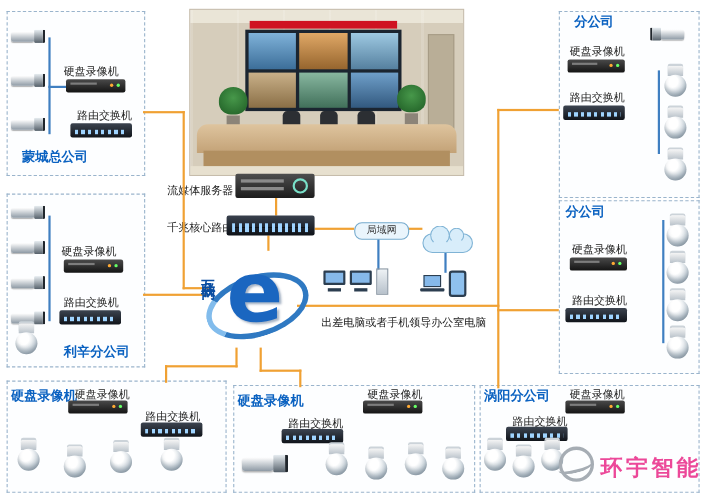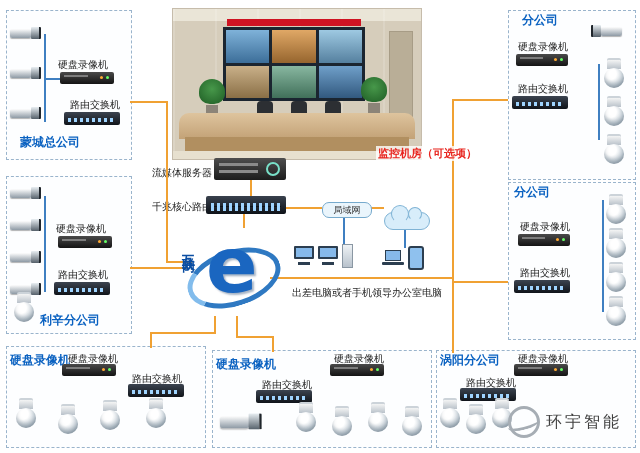--- a/index.html
+++ b/index.html
@@ -101,21 +101,21 @@
         border-left-color:#82bcec;border-radius:50%;transform:rotate(-18deg);}
   .elogo .eletter{position:absolute;left:22px;top:-6px;font-size:76px;line-height:92px;font-weight:bold;
         color:#1a66c0;text-shadow:2px 2px 2px rgba(0,40,90,.35);}
   .elogo .enet{position:absolute;left:-6px;top:16px;writing-mode:vertical-rl;text-orientation:upright;
         font-size:13px;font-weight:bold;color:#0b4ea2;letter-spacing:3px;
         background:rgba(255,255,255,.75);border-radius:8px;padding:2px 1px;}
 
   .brandicon{position:absolute;width:26px;height:26px;border-radius:50%;border:3px solid #a6adb4;z-index:2;}
   .brandicon::after{content:"";position:absolute;left:-4px;top:9px;width:32px;height:9px;
         border-bottom:3px solid #a6adb4;border-radius:50%;transform:rotate(-14deg);}
-  .brandtxt{position:absolute;font-size:16px;font-weight:normal;color:#404040;letter-spacing:3px;z-index:2;}
+  .brandtxt{position:absolute;font-size:20px;font-weight:bold;color:#ec4899;letter-spacing:3px;z-index:2;}
 </style>
 </head>
 <body>
 
 <div class="stage">
 
   <div class="box" style="left:6px;top:10px;width:124px;height:148px;"></div>
   <div class="box" style="left:6px;top:176px;width:124px;height:156px;"></div>
   <div class="box" style="left:6px;top:346px;width:198px;height:100px;"></div>
   <div class="box" style="left:212px;top:350px;width:218px;height:96px;"></div>
@@ -161,21 +161,21 @@
 
   <div class="cam-bullet" style="left:10px;top:186px;"></div>
   <div class="cam-bullet" style="left:10px;top:218px;"></div>
   <div class="cam-bullet" style="left:10px;top:250px;"></div>
   <div class="cam-bullet" style="left:10px;top:282px;"></div>
   <div class="lbl" style="left:56px;top:222px;">硬盘录像机</div>
   <div class="dvr" style="left:58px;top:236px;width:54px;"></div>
   <div class="lbl" style="left:58px;top:268px;">路由交换机</div>
   <div class="switch" style="left:54px;top:282px;width:56px;"></div>
   <div class="cam-dome" style="left:12px;top:294px;"></div>
-  <div class="bname" style="left:40px;top:312px;">利辛分公司</div>
+  <div class="bname" style="left:58px;top:312px;">利辛分公司</div>
 
   <div class="photo">
     <div class="panels"></div>
     <div class="banner"></div>
     <div class="vwall">
       <div class="tile"></div>
       <div class="tile"></div>
       <div class="tile"></div>
       <div class="tile"></div>
       <div class="tile"></div>
@@ -184,21 +184,20 @@
     <div class="door"></div>
     <div class="plant" style="left:26px;top:70px;"></div>
     <div class="plant" style="left:188px;top:68px;"></div>
     <div class="chair" style="left:84px;"></div>
     <div class="chair" style="left:118px;"></div>
     <div class="chair" style="left:152px;"></div>
     <div class="desk"></div>
     <div class="deskfront"></div>
     <div class="floor"></div>
   </div>
-  <div class="redlbl" style="left:376px;top:146px;">监控机房（可选项）</div>
 
   <div class="lbl" style="left:152px;top:166px;">流媒体服务器</div>
   <div class="server" style="left:214px;top:158px;width:72px;"></div>
   <div class="lbl" style="left:152px;top:200px;">千兆核心路由</div>
   <div class="coreswitch" style="left:206px;top:196px;width:80px;"></div>
 
   <div class="elogo">
     <div class="ering"></div>
     <div class="eletter">e</div>
     <div class="enet">互联网</div>

